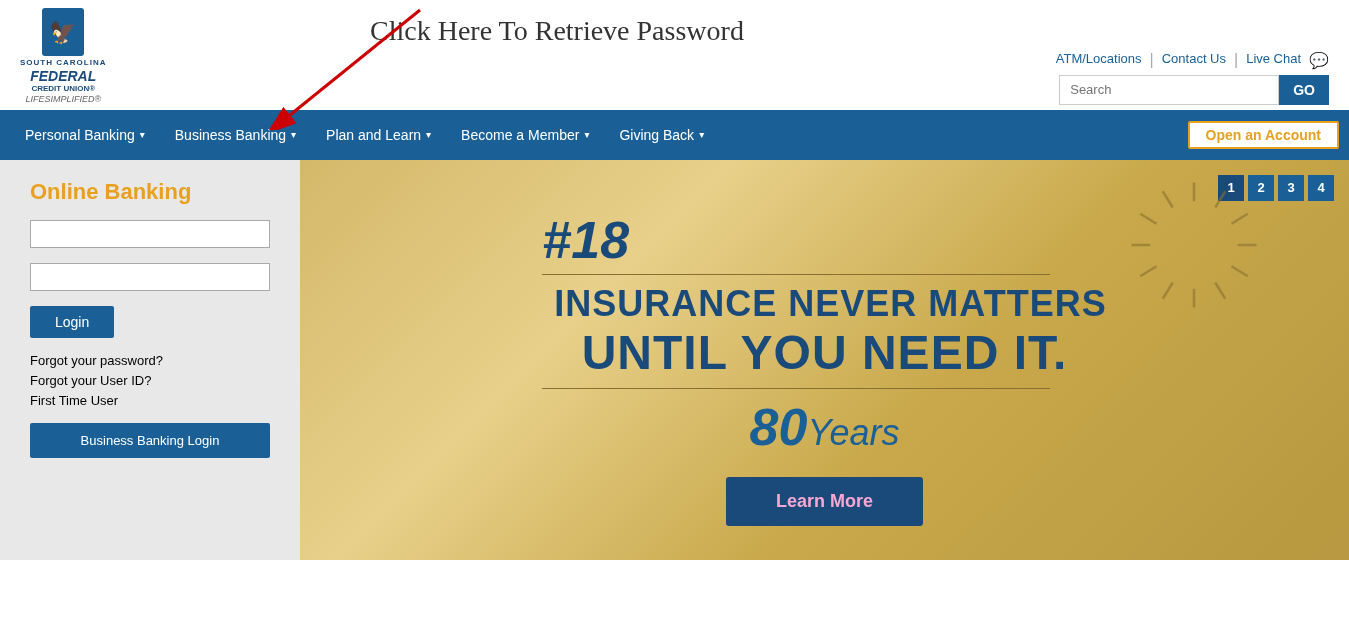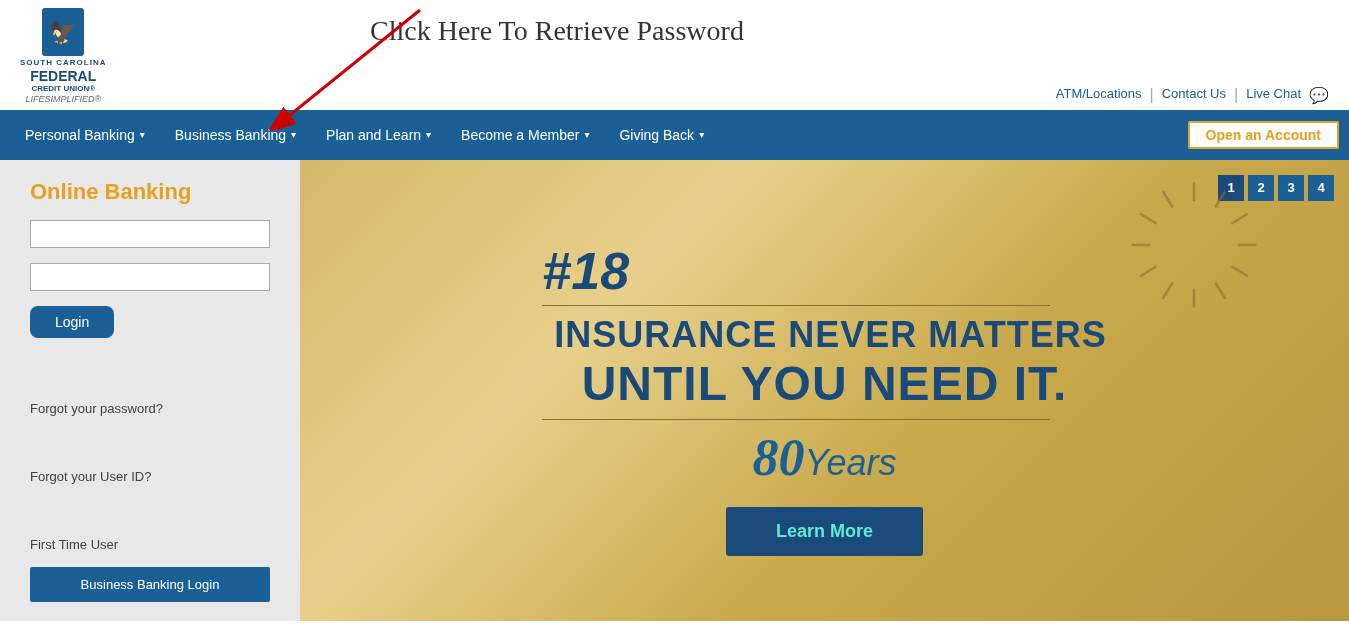--- a/index.html
+++ b/index.html
@@ -34,21 +34,21 @@
       align-items: center;
     }
     .logo-text {
       font-size: 10px;
       text-align: center;
       color: #1a4a7a;
       font-weight: bold;
       line-height: 1.2;
       margin-top: 2px;
     }
-    .logo-text .federal { font-size: 14px; font-weight: bold; }
+    .logo-text .federal { font-size: 14px; font-weight: bold; font-style: italic; }
     .logo-text .credit-union { font-size: 8px; }
     .logo-text .life-simplified { font-size: 9px; color: #666; font-style: italic; font-weight: normal; }
 
     
     .main-nav {
       background: #1a6096;
       display: flex;
       align-items: center;
       padding: 0 10px;
       height: 50px;
@@ -117,29 +117,28 @@
       font-size: 13px;
     }
     .login-btn {
       background: #1a6096;
       color: white;
       border: none;
       padding: 8px 25px;
       font-size: 14px;
       cursor: pointer;
       margin-bottom: 15px;
-      border-radius: 8px;
+      border-radius: 2px;
     }
     .sidebar-links { display: flex; flex-direction: column; gap: 5px; }
     .sidebar-link {
-      color: #404040;
+      color: #000000;
       font-size: 13px;
       text-decoration: none;
       cursor: pointer;
-      margin-top: 48px;
     }
     .biz-banking-btn {
       background: #1a6096;
       color: white;
       border: none;
       padding: 10px 15px;
       font-size: 13px;
       cursor: pointer;
       margin-top: 15px;
       width: 100%;
@@ -185,24 +184,24 @@
       letter-spacing: 1px;
       margin-bottom: 5px;
     }
     .hero-years {
       font-size: 36px;
       color: #1a6096;
       font-style: italic;
       text-align: center;
       margin-bottom: 20px;
     }
-    .hero-years span.number { font-size: 52px; font-weight: bold; font-family: Liberation Serif, serif; }
+    .hero-years span.number { font-size: 52px; font-weight: bold; }
     .learn-more-btn {
       background: #1a4a7a;
-      color: #5eead4;
+      color: #f9a8d4;
       border: none;
       padding: 14px 50px;
       font-size: 18px;
       font-weight: bold;
       cursor: pointer;
       border-radius: 3px;
     }
 
     
     .sunburst {
@@ -317,20 +316,24 @@
     </svg>
 
     <div class="top-right">
       <div class="top-links">
         <a class="top-link">ATM/Locations</a>
         <span class="sep">|</span>
         <a class="top-link">Contact Us</a>
         <span class="sep">|</span>
         <a class="top-link">Live Chat</a>
         <div class="live-chat-icon">💬</div>
+      </div>
+      <div class="search-bar">
+        <input type="text" class="form-input" style="margin: 0px; height: 30px; width: 220px;" placeholder="Search">
+        <button style="background:#1a6096;color:white;border:none;padding:0 14px;height:30px;font-weight:bold;font-size:14px;cursor:pointer;">GO</button>
       </div>
     </div>
   </div>
 
   <nav class="main-nav">
     <a class="nav-item">
       <span>Personal Banking</span>
       <span class="chevron">▾</span>
     </a>
     <a class="nav-item">

